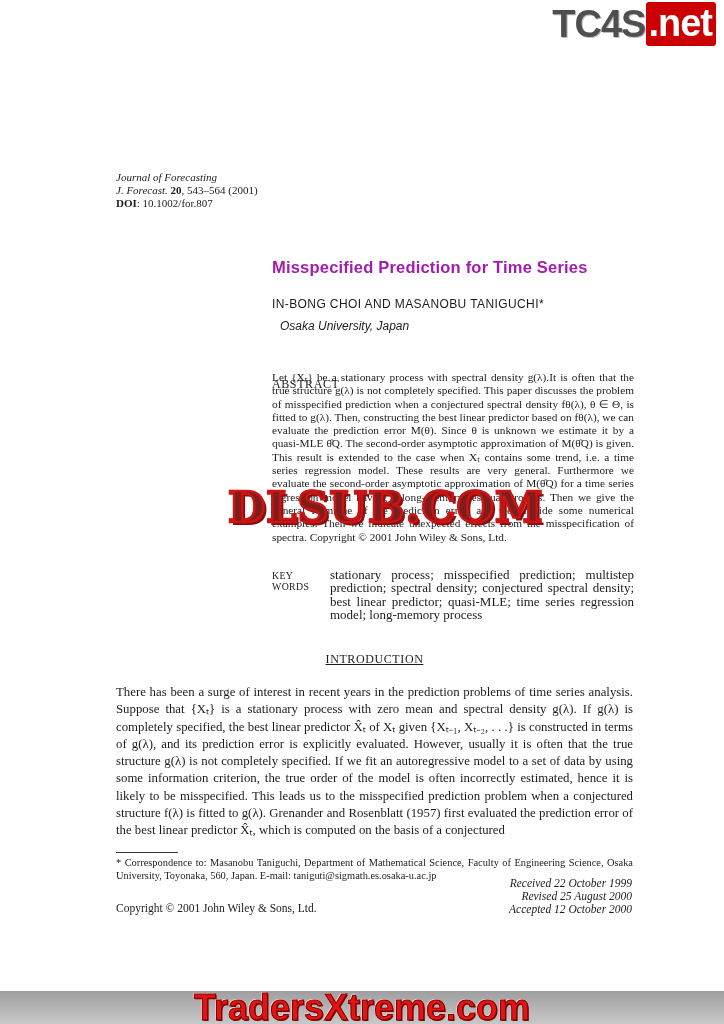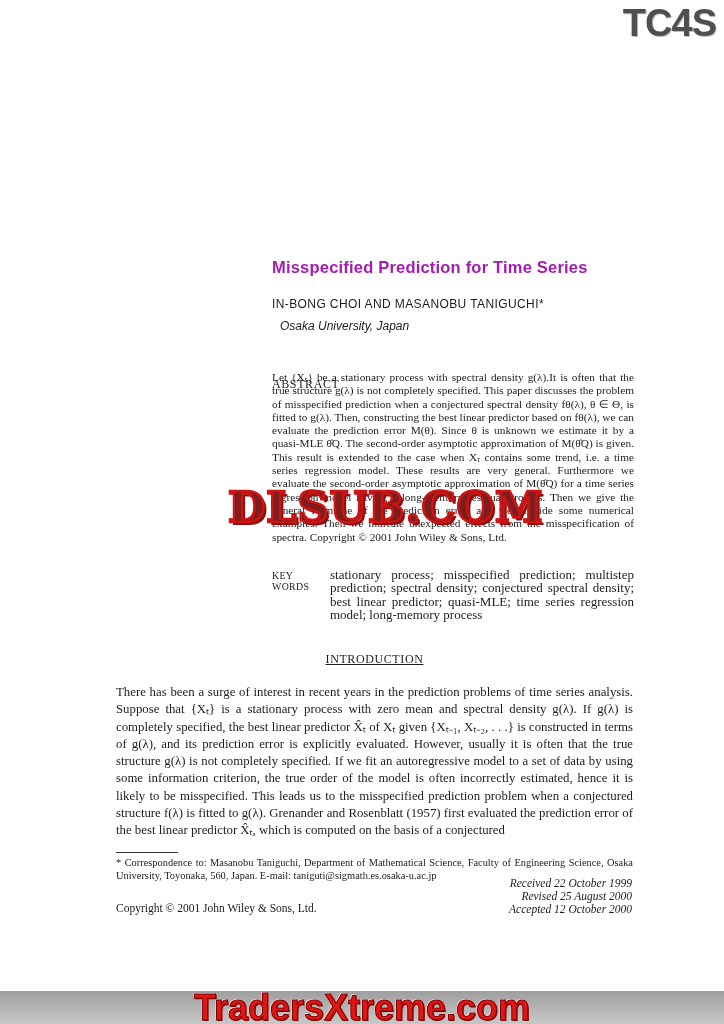--- a/index.html
+++ b/index.html
@@ -201,22 +201,28 @@
     text-shadow: 1px 1px 0 #7c0000, -1px -1px 0 #ffdddd;
   }
 </style>
 </head>
 <body>
 
 <div class="page">
 
   <div class="wm-top">
     <span class="wm-top-main">TC4S</span>
-  </div>
-
+    <span class="wm-top-suffix">.net</span>
+  </div>
+
+  <div class="journal-header">
+    <div class="jh-italic">Journal of Forecasting</div>
+    <div><span class="jh-italic">J. Forecast. </span><span class="jh-bold">20</span><span>, 543–564 (2001)</span></div>
+    <div><span class="jh-bold">DOI</span><span>: 10.1002/for.807</span></div>
+  </div>
 
   <div class="title-block">
     <h1 class="article-title">Misspecified Prediction for Time Series</h1>
     <p class="authors">IN-BONG CHOI AND MASANOBU TANIGUCHI*</p>
     <p class="affiliation">Osaka University, Japan</p>
   </div>
 
   <div class="abstract-heading">ABSTRACT</div>
   <div class="abstract-text">Let {Xₜ} be a stationary process with spectral density g(λ).It is often that the true structure g(λ) is not completely specified. This paper discusses the problem of misspecified prediction when a conjectured spectral density fθ(λ), θ ∈ Θ, is fitted to g(λ). Then, constructing the best linear predictor based on fθ(λ), we can evaluate the prediction error M(θ). Since θ is unknown we estimate it by a quasi-MLE θ̂Q. The second-order asymptotic approximation of M(θ̂Q) is given. This result is extended to the case when Xₜ contains some trend, i.e. a time series regression model. These results are very general. Furthermore we evaluate the second-order asymptotic approximation of M(θ̂Q) for a time series regression model having a long-memory residual process. Then we give the general formulae of the prediction error, and we provide some numerical examples. Then we indicate unexpected effects from the misspecification of spectra.  Copyright © 2001 John Wiley &amp; Sons, Ltd.</div>
 

